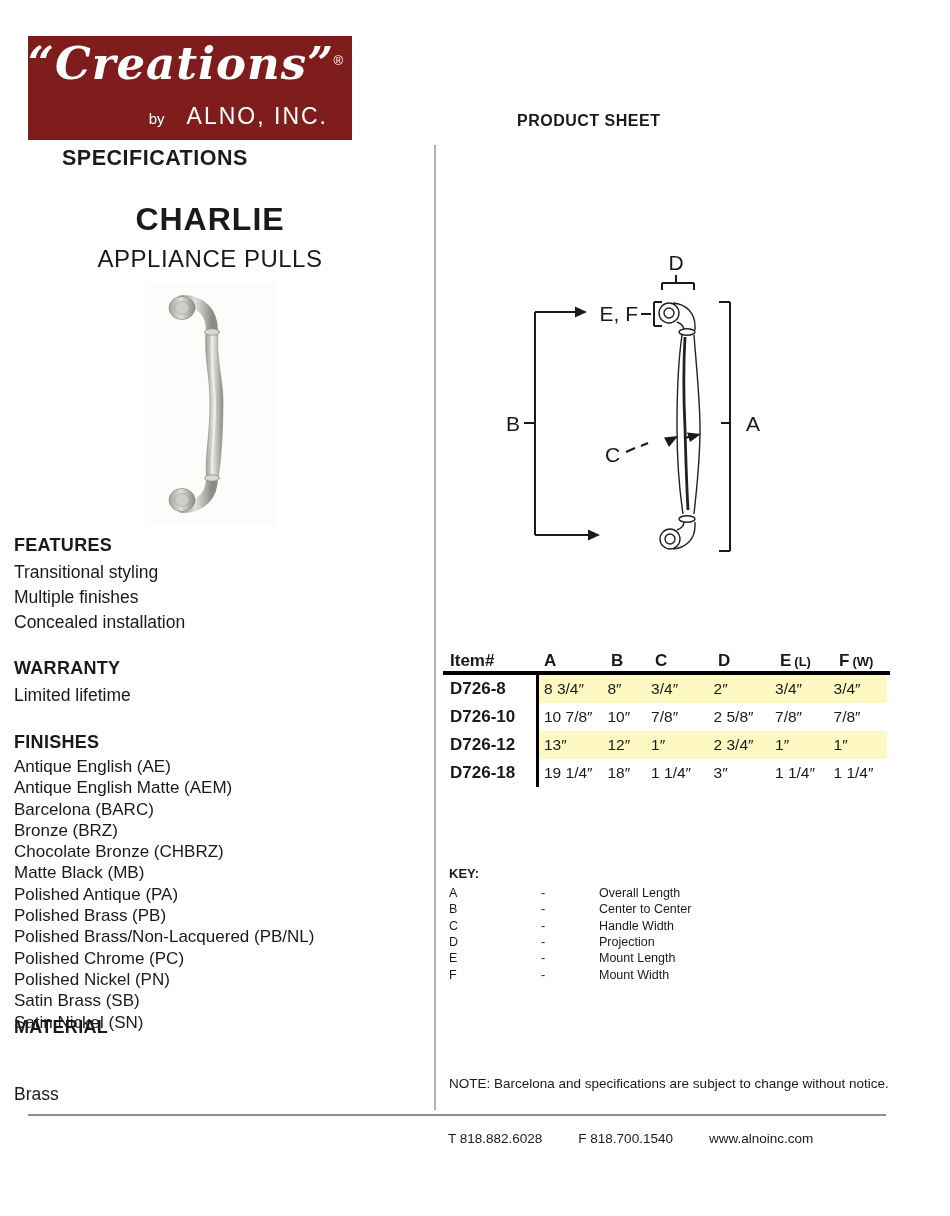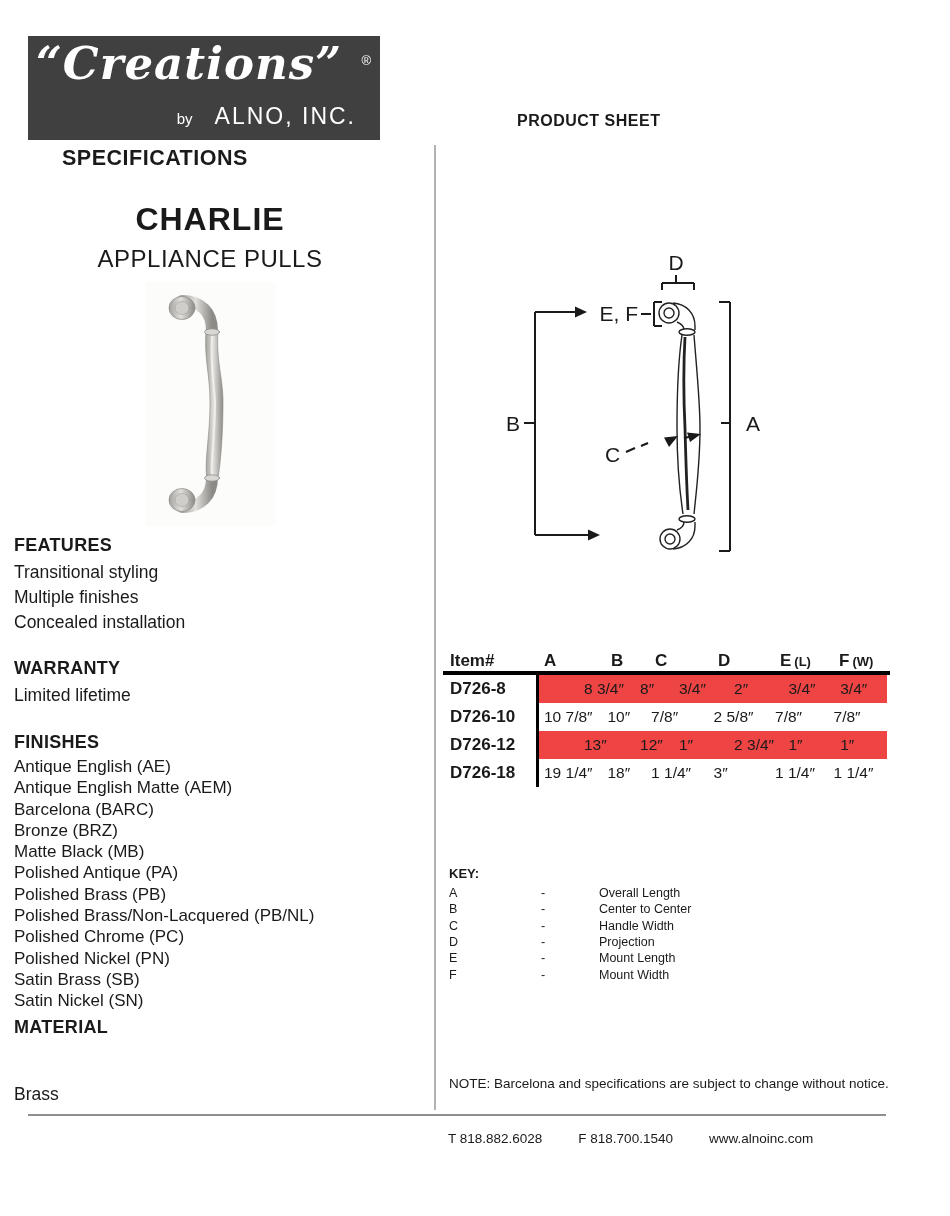--- a/index.html
+++ b/index.html
@@ -6,22 +6,22 @@
   html,body { width:950px; height:1216px; }
   body {
     position:relative;
     background:#ffffff;
     color:#1a1a1a;
     font-family:"Liberation Sans", sans-serif;
     overflow:hidden;
   }
   
   .logo-box {
-    position:absolute; left:28px; top:36px; width:352px; height:104px;
-    background:#404040; color:#ffffff;
+    position:absolute; left:28px; top:36px; width:324px; height:104px;
+    background:#7f1d1d; color:#ffffff;
   }
   .logo-script {
     position:absolute; left:0; right:30px; top:1px; text-align:center;
     font-family:"DejaVu Serif", serif; font-style:italic; font-weight:bold;
     font-size:45px; letter-spacing:1px; white-space:nowrap;
   }
   .logo-reg { position:absolute; right:9px; top:17px; font-size:13px; }
   .logo-byline { position:absolute; right:24px; bottom:10px; white-space:nowrap; }
   .logo-by { font-size:15px; margin-right:22px; }
   .logo-company { font-size:23px; letter-spacing:2px; font-weight:500; }
@@ -49,21 +49,21 @@
   .diagram text { font-family:"Liberation Sans", sans-serif; font-size:21px; fill:#1a1a1a; }
   
   .spec-table { position:absolute; left:443px; top:651px; width:447px; }
   .thead { display:flex; height:24px; border-bottom:4px solid #000; font-size:17px; font-weight:bold; align-items:flex-start; }
   .tr { display:flex; height:28px; }
   .c-item { width:93px; padding-left:7px; display:flex; align-items:center; font-size:17px; font-weight:bold; }
   .h-a{width:67px} .h-b{width:44px} .h-c{width:63px} .h-d{width:62px} .h-e{width:59px} .h-f{width:59px}
   .hcell { padding-left:8px; }
   .hsub { font-size:13px; font-weight:bold; margin-left:3px; }
   .vals { display:flex; width:351px; border-left:3px solid #000; }
-  .tr.shaded .vals { background:#ef4444;padding-left:40px; }
+  .tr.shaded .vals { background:#fef9c3; }
   .vals .td { display:flex; align-items:center; padding-left:5px; font-size:15.5px; }
   .v-a{width:64px} .v-b{width:44px} .v-c{width:63px} .v-d{width:62px} .v-e{width:59px} .v-f{width:59px}
   
   .key { position:absolute; left:449px; top:866px; font-size:12.5px; }
   .key-heading { font-size:13px; font-weight:bold; margin-bottom:4px; }
   .key-row { display:flex; height:16.3px; align-items:center; }
   .key-letter { width:92px; }
   .key-dash { width:58px; }
   
   .note { position:absolute; left:449px; top:1076px; font-size:13.5px; }
@@ -121,20 +121,21 @@
 <div class="section warranty-l">
   <div>Limited lifetime</div>
 </div>
 
 <div class="section section-heading finishes-h">FINISHES</div>
 <div class="section finishes-l">
   <div>Antique English (AE)</div>
   <div>Antique English Matte (AEM)</div>
   <div>Barcelona (BARC)</div>
   <div>Bronze (BRZ)</div>
+  <div>Chocolate Bronze (CHBRZ)</div>
   <div>Matte Black (MB)</div>
   <div>Polished Antique (PA)</div>
   <div>Polished Brass (PB)</div>
   <div>Polished Brass/Non-Lacquered (PB/NL)</div>
   <div>Polished Chrome (PC)</div>
   <div>Polished Nickel (PN)</div>
   <div>Satin Brass (SB)</div>
   <div>Satin Nickel (SN)</div>
 </div>
 

